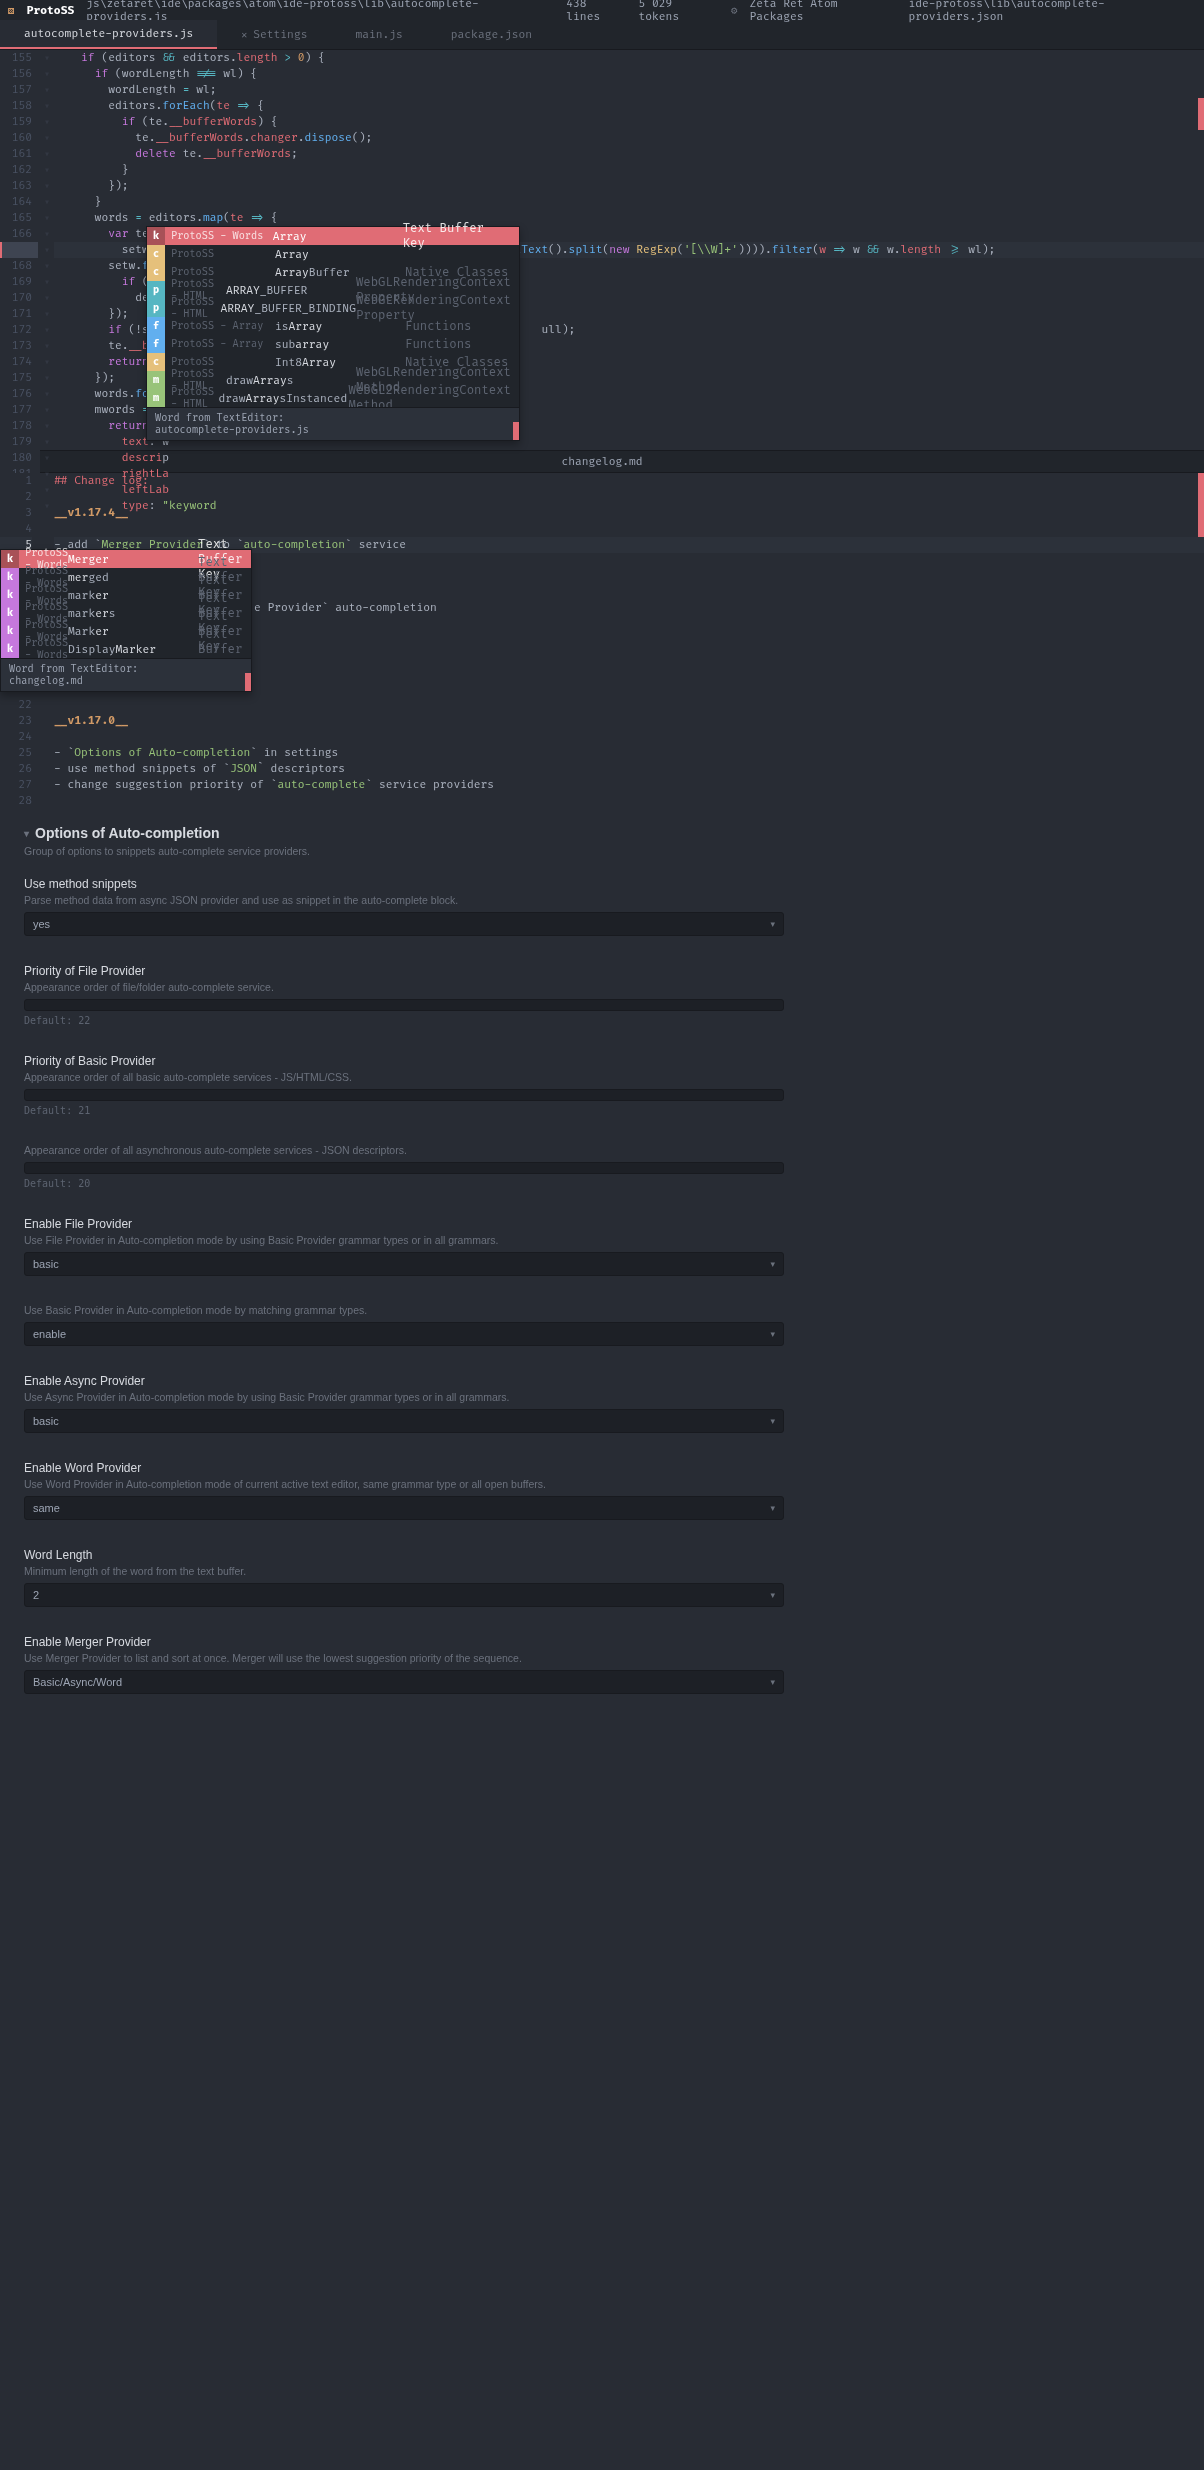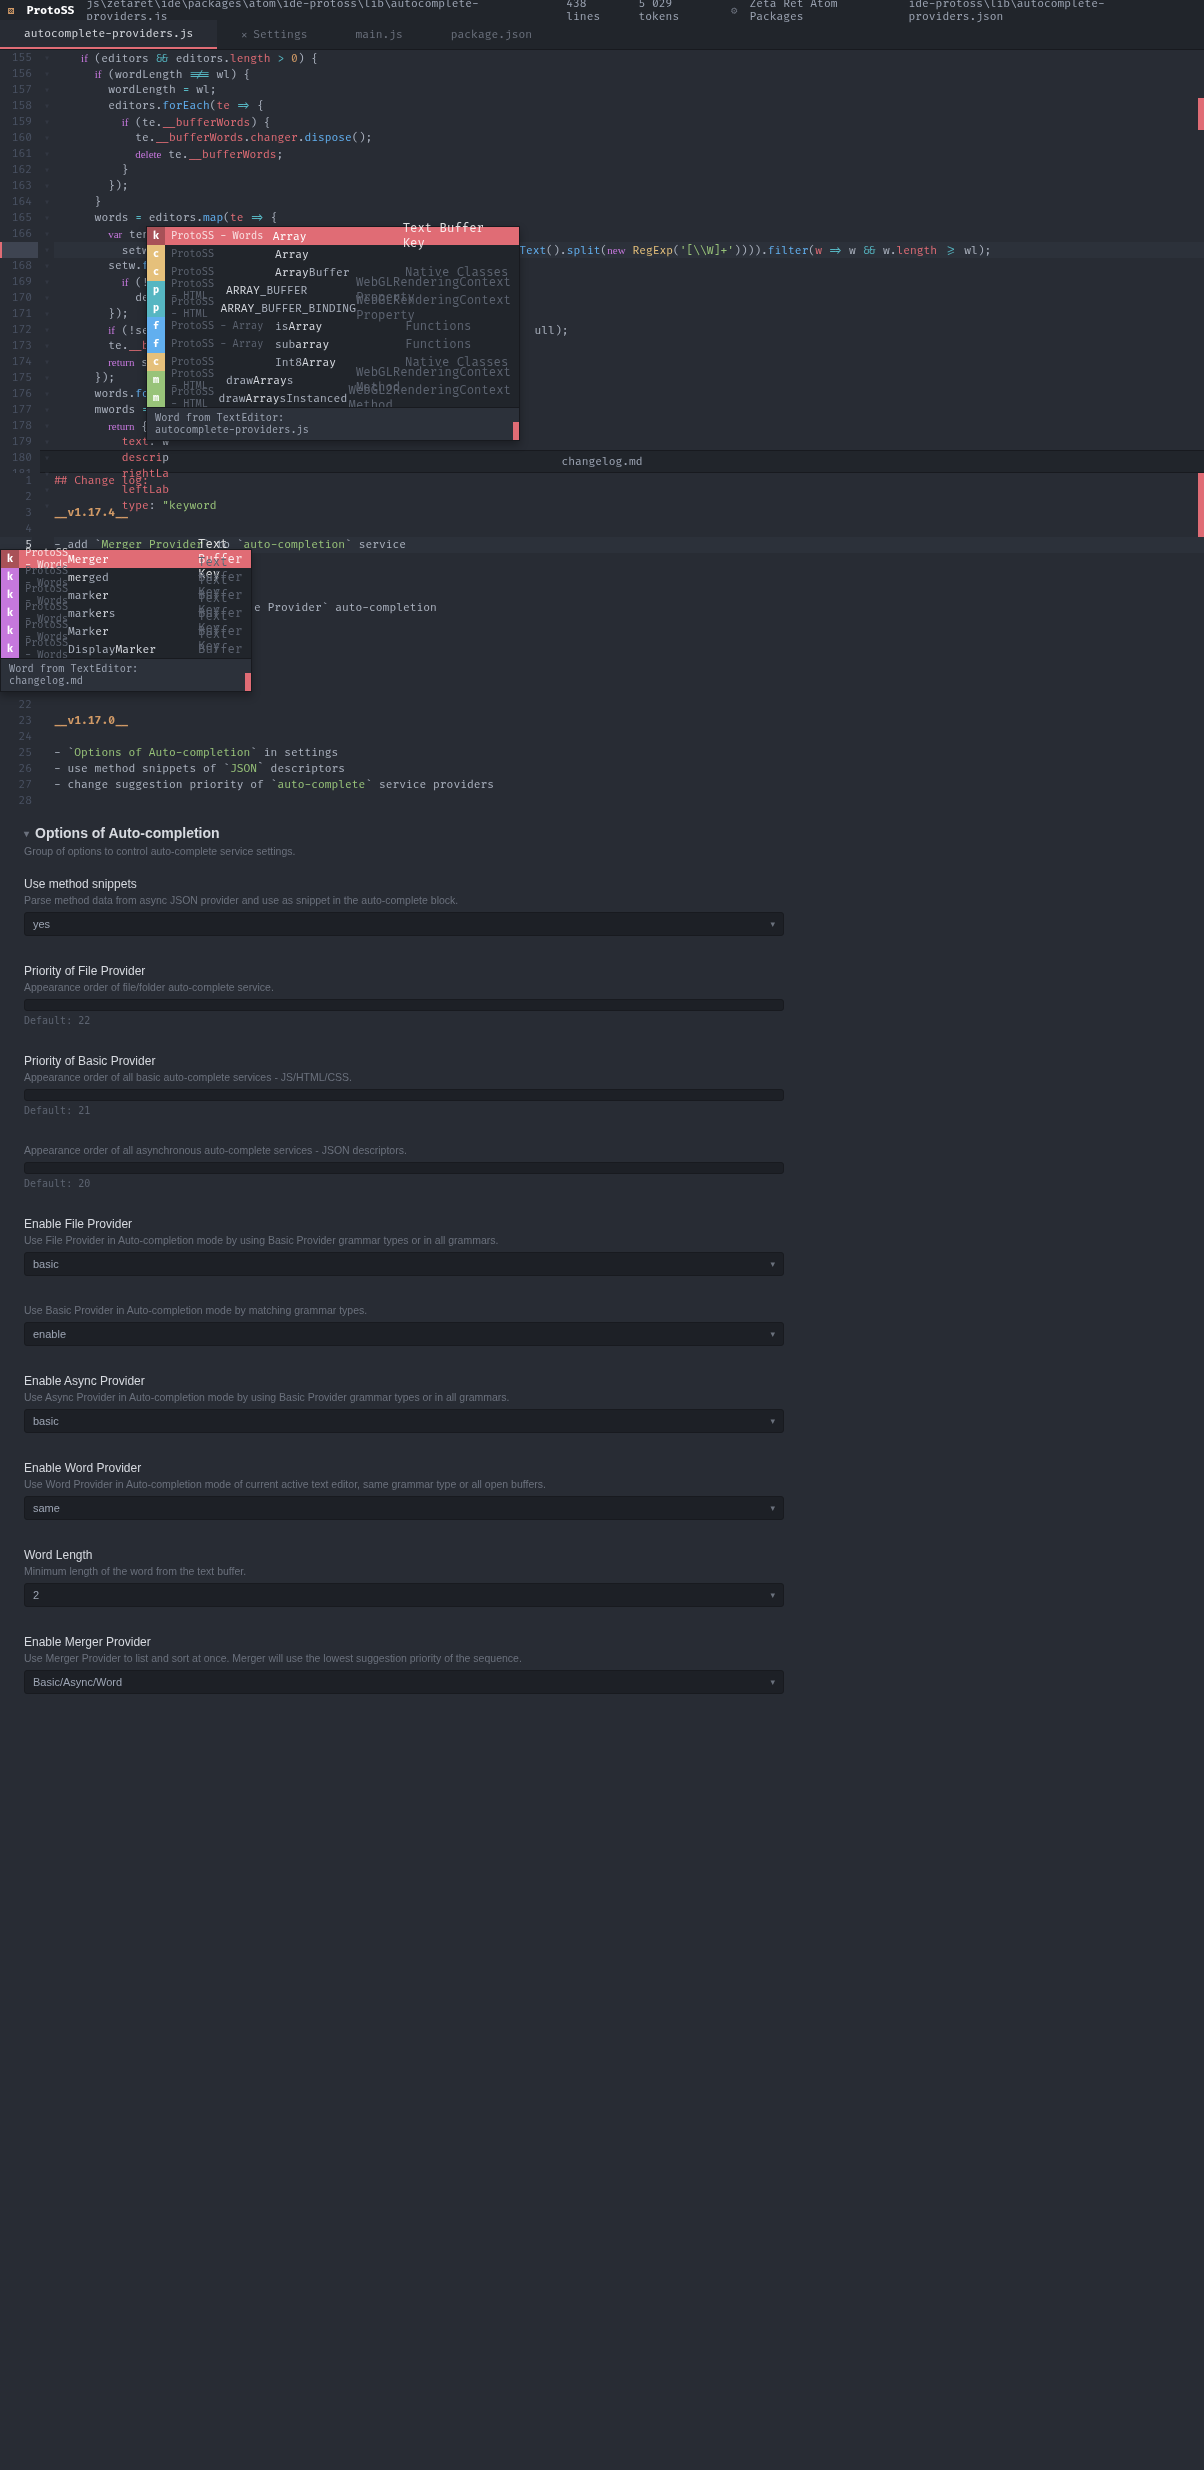--- a/index.html
+++ b/index.html
@@ -78,21 +78,21 @@
 }
 .code-line { height: 16px; position: relative; }
 .hl-line { background: #2c313a; position: absolute; left: 0; right: 0; height: 16px; }
 .right-marker {
   position: absolute;
   right: 0;
   width: 6px;
   background: #e06c75;
 }
 
-.kw { color: #c678dd; font-family: Liberation Serif, serif; }
+.kw { color: #c678dd; }
 .fn { color: #61afef; }
 .prop { color: #e06c75; }
 .str { color: #98c379; }
 .num { color: #d19a66; }
 .op { color: #56b6c2; }
 .var { color: #e06c75; }
 .cls { color: #e5c07b; }
 
 
 .ac-popup {
@@ -471,21 +471,21 @@
       <div class="handle"></div>
     </div>
   </div>
   <div style="position:absolute;left:254px;top:128px;color:#abb2bf;font-size:11px;">e Provider` auto-completion</div>
 </div>
 
 <div class="settings">
   <h2>
       <span>Options of Auto-completion</span>
     </h2>
-  <div class="subtitle">Group of options to control auto-complete service settings.</div>
+  <div class="subtitle">Group of options to snippets auto-complete service providers.</div>
   <div id="settings-items">
       <div class="setting-item">
         <div class="label">Use method snippets</div>
         <div class="hint">Parse method data from async JSON provider and use as snippet in the auto-complete block.</div>
         <div class="setting-select">
           <span>yes</span>
         </div>
       </div>
       <div class="setting-item">
         <div class="label">Priority of File Provider</div>

